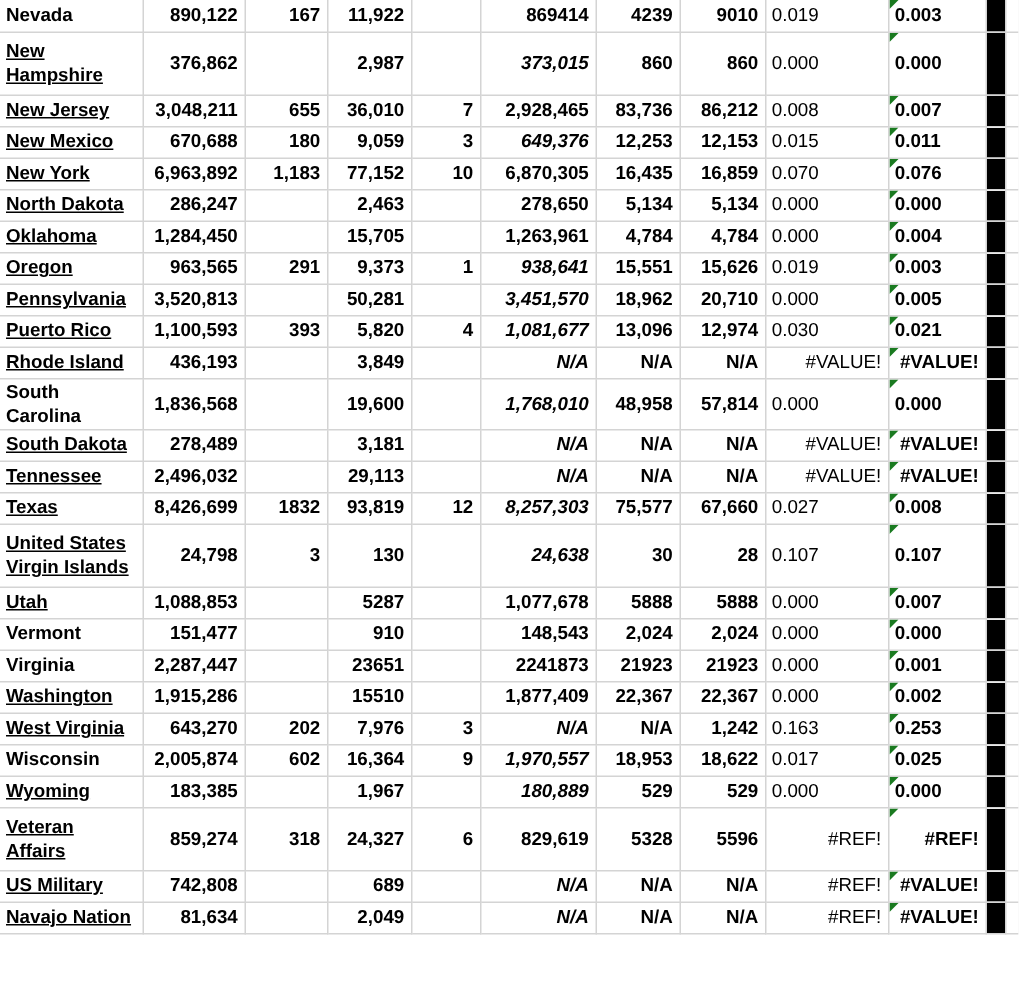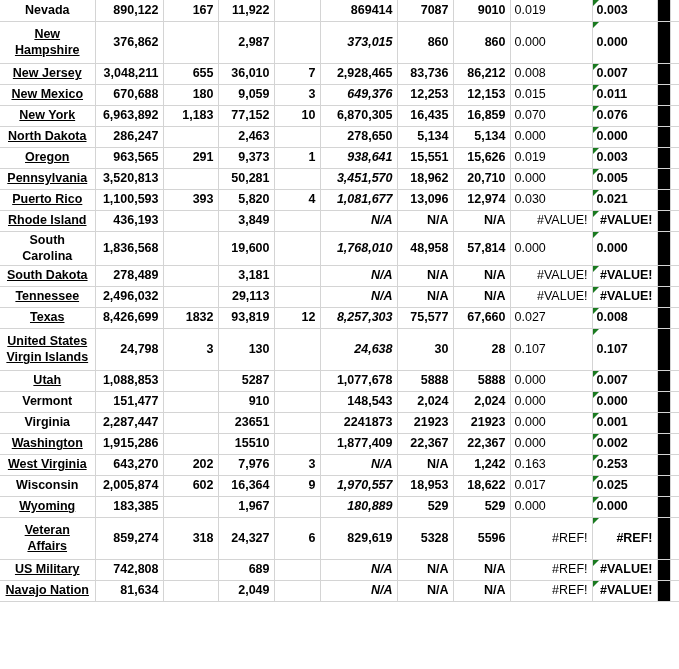--- a/index.html
+++ b/index.html
@@ -43,21 +43,21 @@
   col.c-d     { width: 46px; }
   col.c-e     { width: 77px; }
   col.c-f     { width: 56px; }
   col.c-g     { width: 57px; }
   col.c-h     { width: 82px; }
   col.c-i     { width: 65px; }
   col.c-black { width: 13px; }
   col.c-tail  { width: 9px; }
 
   td.name {
-    text-align: center;
+    text-align: left;
     font-weight: bold;
     text-decoration: underline;
     margin-top: 28px;
   }
   td.name.plain     { text-decoration: none; font-weight: bold; }
   td.name.boldonly  { text-decoration: none; font-weight: bold; }
   td.num {
     text-align: right;
     font-weight: bold;
   }
@@ -118,21 +118,21 @@
         <col class="c-tail">
     </colgroup>
     <tbody id="tbody">
         <tr>
           <td class="name plain">Nevada</td>
           <td class="num">890,122</td>
           <td class="num">167</td>
           <td class="num">11,922</td>
           <td class="num"></td>
           <td class="num">869414</td>
-          <td class="num">7087</td>
+          <td class="num">4239</td>
           <td class="num">9010</td>
           <td class="plainnum">0.019</td>
           <td class="plainnum flagged">0.003</td>
           <td class="blackcell"></td>
           <td class="tailcell"></td>
         </tr>
         <tr class="tall">
           <td class="name ">New
 Hampshire</td>
           <td class="num">376,862</td>
@@ -193,20 +193,34 @@
           <td class="name ">North Dakota</td>
           <td class="num">286,247</td>
           <td class="num"></td>
           <td class="num">2,463</td>
           <td class="num"></td>
           <td class="num">278,650</td>
           <td class="num">5,134</td>
           <td class="num">5,134</td>
           <td class="plainnum">0.000</td>
           <td class="plainnum flagged">0.000</td>
+          <td class="blackcell"></td>
+          <td class="tailcell"></td>
+        </tr>
+        <tr>
+          <td class="name ">Oklahoma</td>
+          <td class="num">1,284,450</td>
+          <td class="num"></td>
+          <td class="num">15,705</td>
+          <td class="num"></td>
+          <td class="num">1,263,961</td>
+          <td class="num">4,784</td>
+          <td class="num">4,784</td>
+          <td class="plainnum">0.000</td>
+          <td class="plainnum flagged">0.004</td>
           <td class="blackcell"></td>
           <td class="tailcell"></td>
         </tr>
         <tr>
           <td class="name ">Oregon</td>
           <td class="num">963,565</td>
           <td class="num">291</td>
           <td class="num">9,373</td>
           <td class="num">1</td>
           <td class="num italic">938,641</td>

